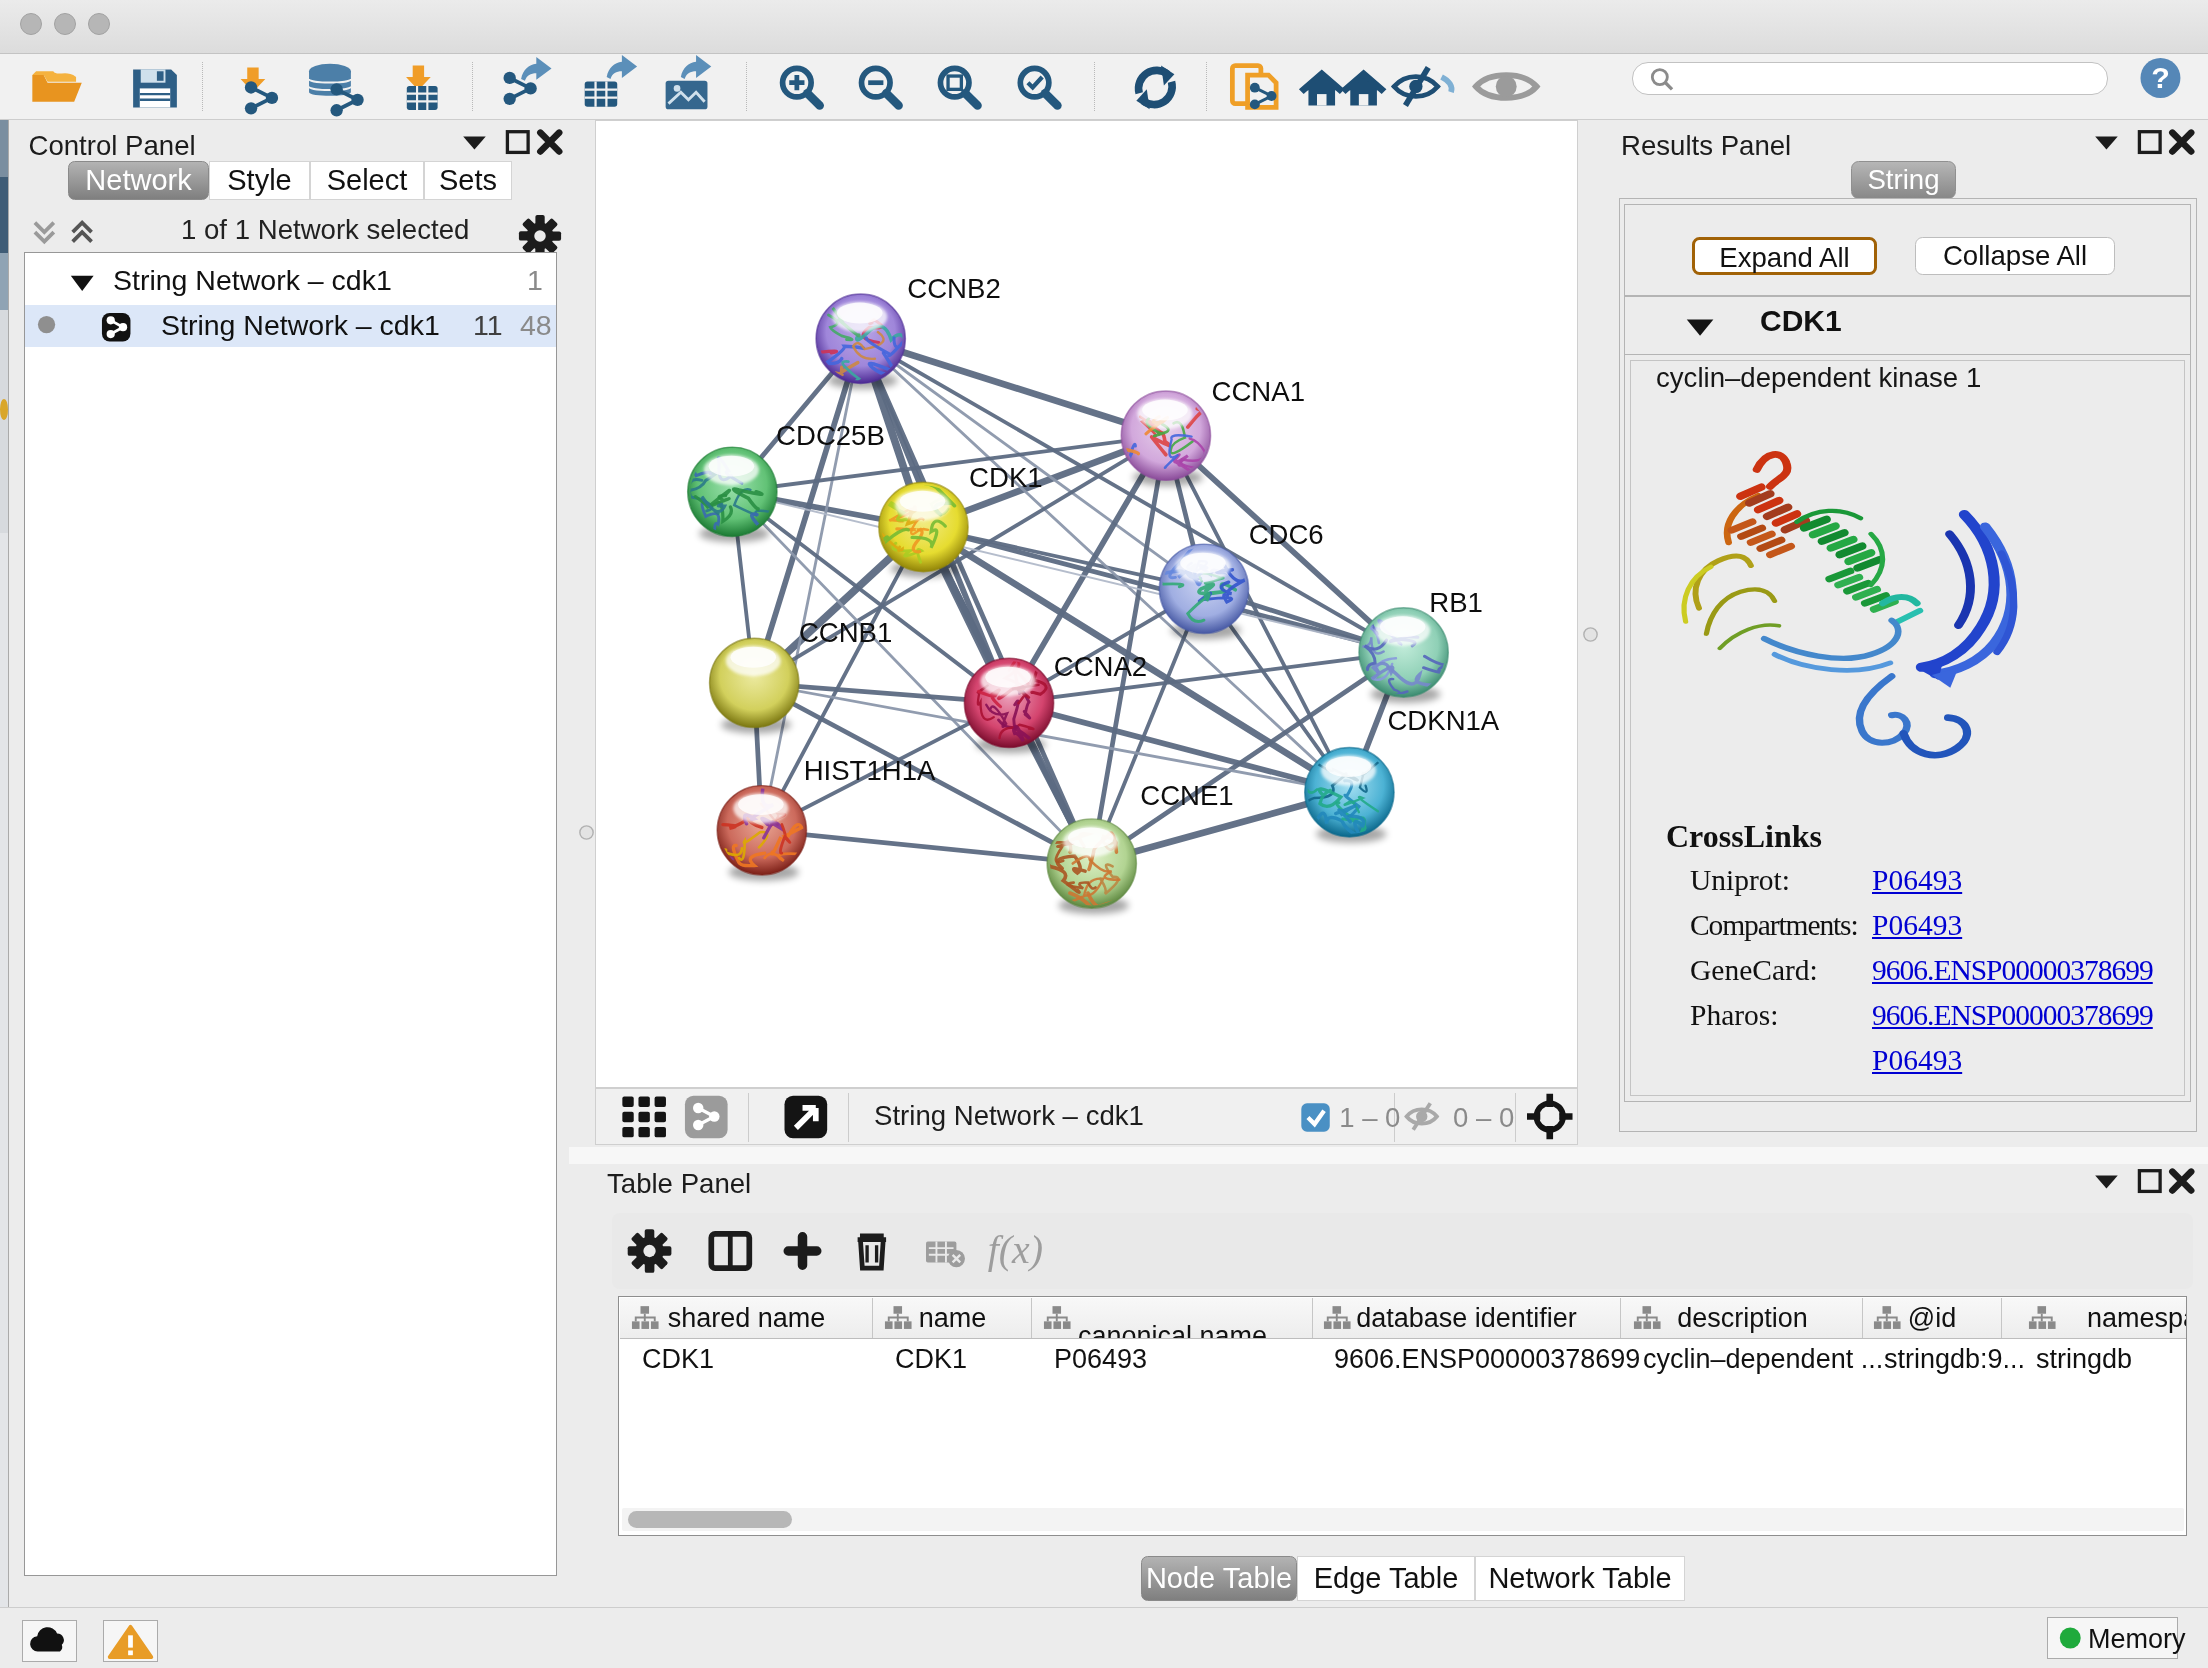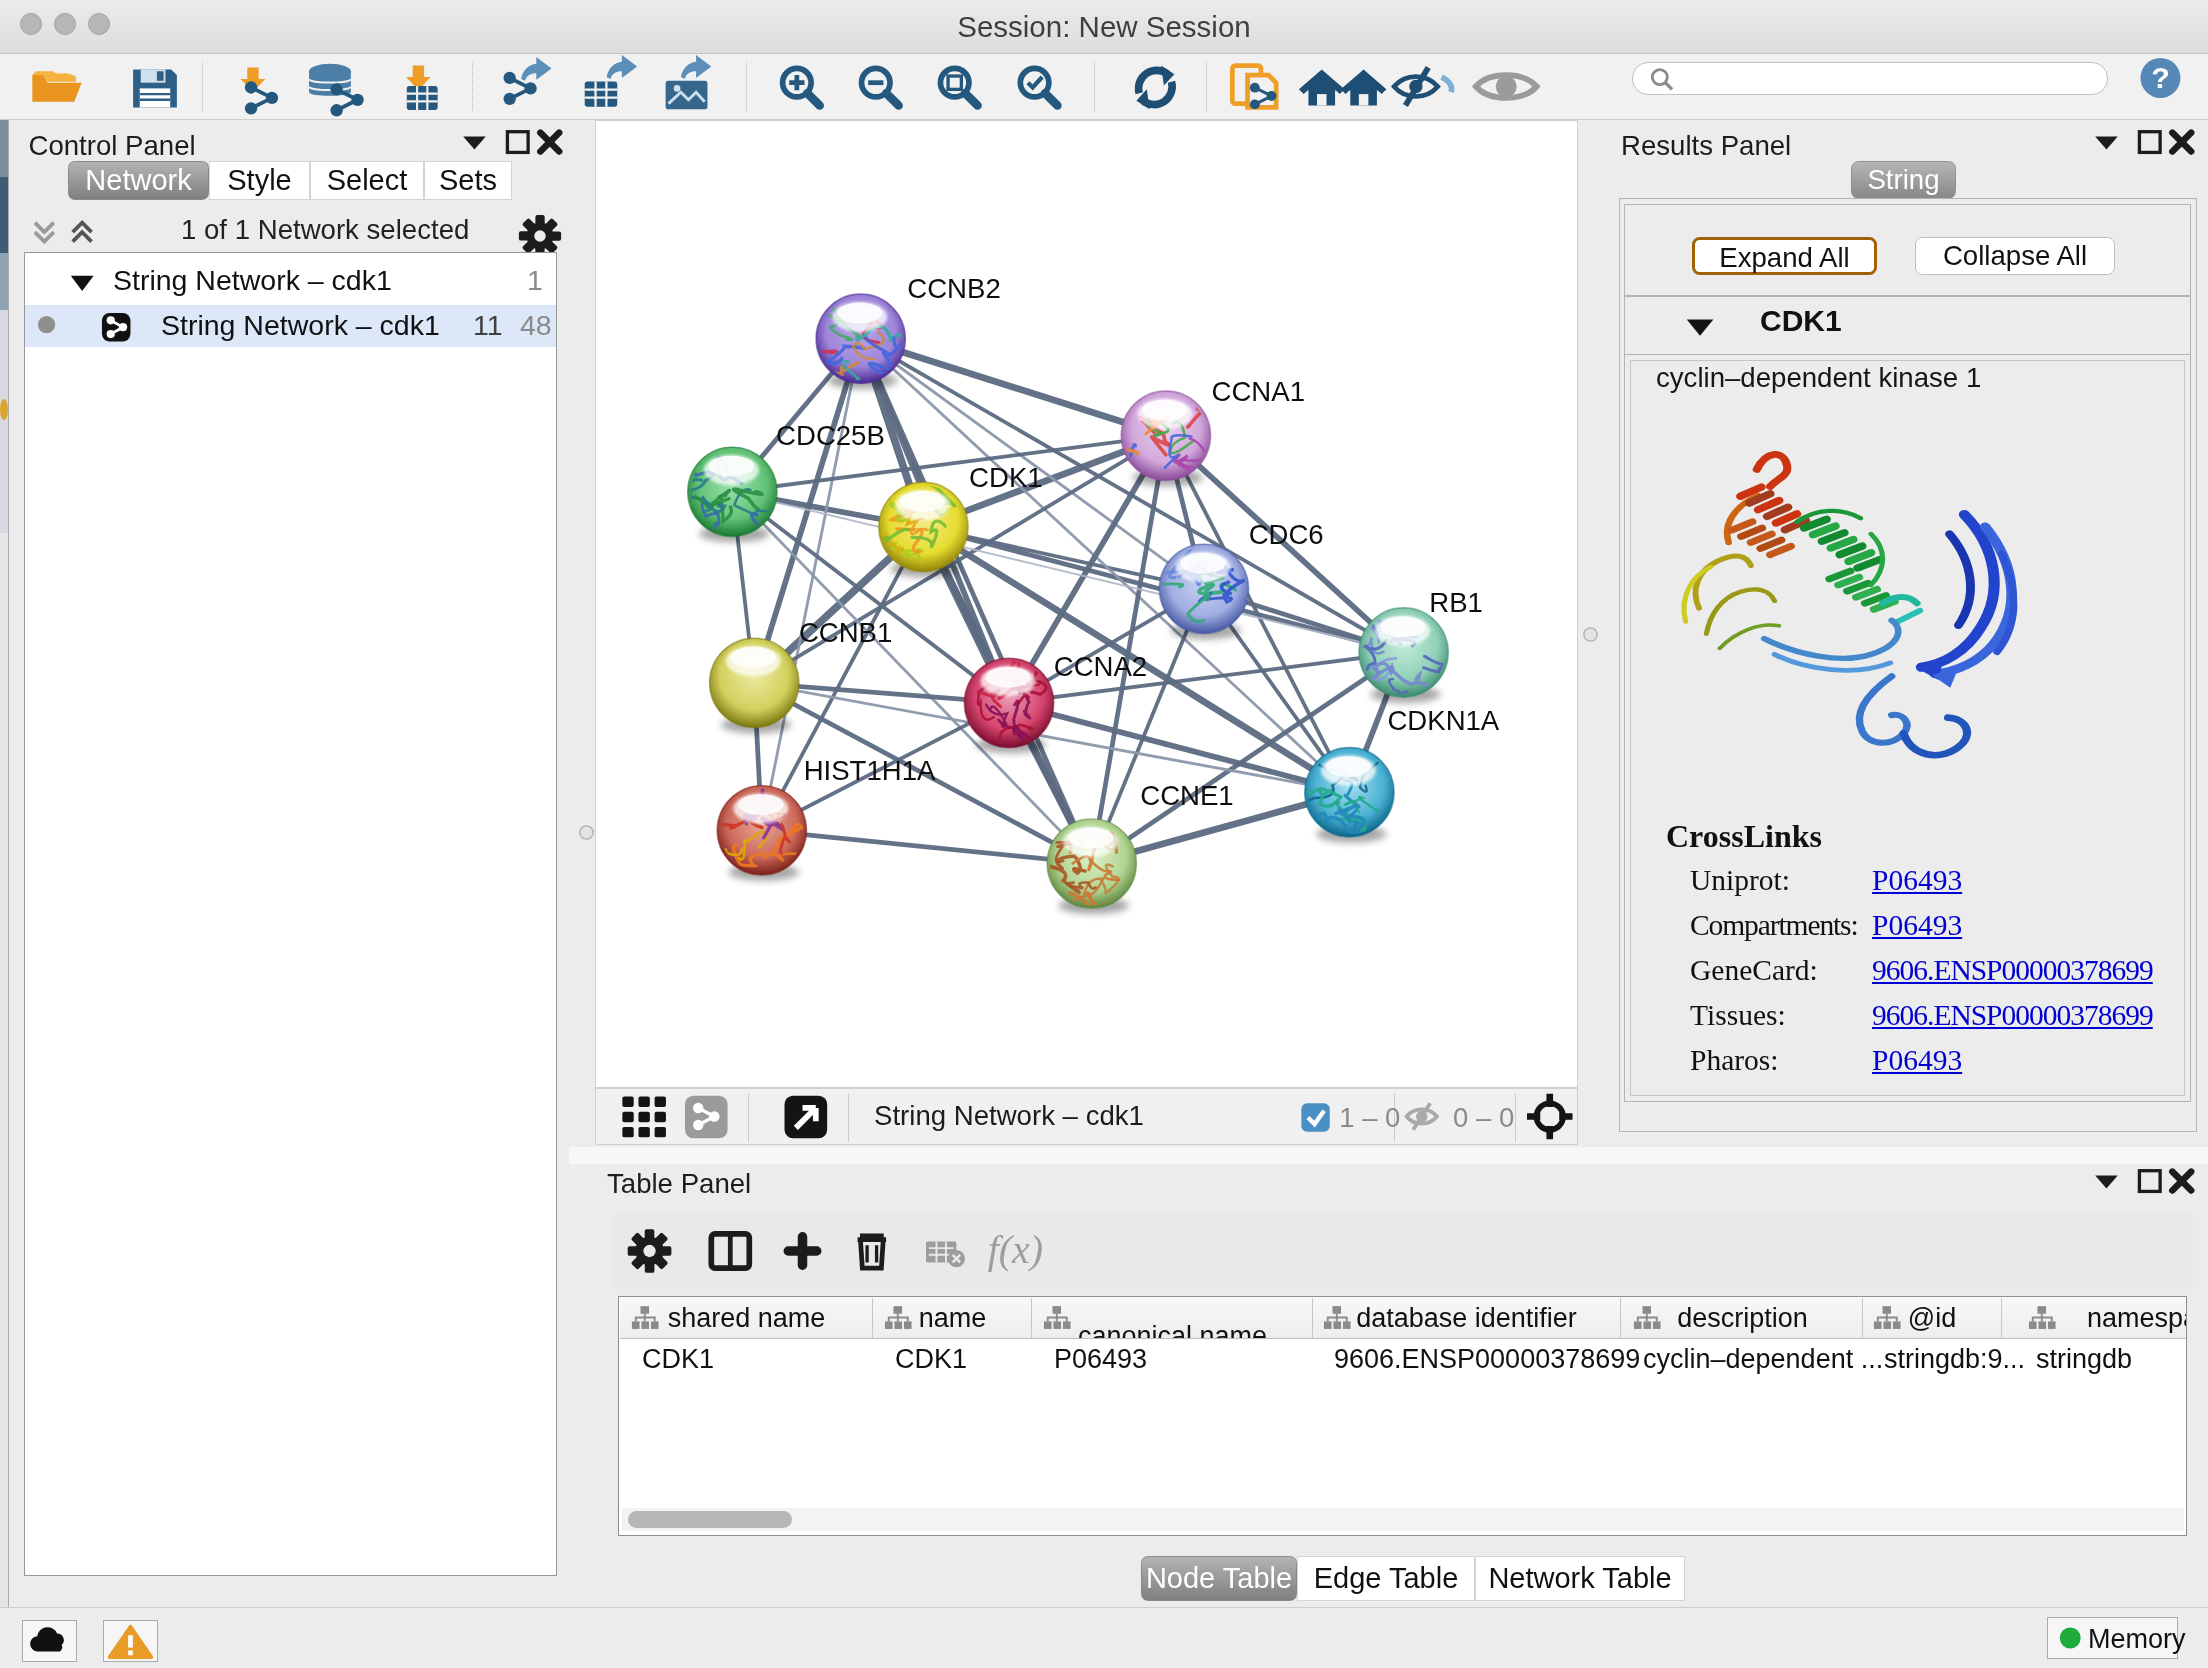--- a/index.html
+++ b/index.html
@@ -45,21 +45,20 @@
       border-top:1px solid #cdcdcd;}
   .sbtn{position:absolute;background:#f6f6f6;border:1px solid #ababab;box-sizing:border-box;}
 </style>
 </head>
 <body>
 
 <div class="abs" id="titlebar">
   <div class="tl" style="left:20px;"></div>
   <div class="tl" style="left:54px;"></div>
   <div class="tl" style="left:88px;"></div>
-  <div id="title-text">Session: New Session</div>
 </div>
 
 <div class="abs" id="toolbar">
   <svg id="tb-icons" width="2208" height="65" style="position:absolute;left:0;top:0;" viewBox="0 0 2322 68">
     <defs>
       <g id="sharenodes">
         <circle cx="14" cy="0" r="6.5" fill="#24587e"></circle>
         <circle cx="-8" cy="-11" r="6.5" fill="#24587e"></circle>
         <circle cx="-8" cy="11" r="6.5" fill="#24587e"></circle>
         <path d="M14 0 L-8 -11 M14 0 L-8 11" stroke="#24587e" stroke-width="4" fill="none"></path>
@@ -717,21 +716,20 @@
 </g>
 <path d="M366 380 l34 -18 l-7 36 z" fill="#2244cc"></path>
 <path d="M384 390 l36 -12 l-11 33 z" fill="#3a66dd"></path>
 </g>
     </svg></div>
 <div class="abs" style="left:1666px;top:818px;font-size:32px;font-weight:bold;color:#111;font-family:'Liberation Serif',serif;text-align:right;">CrossLinks</div>
 <div class="abs" style="left:1690px;top:858px;width:495px;font-size:29.5px;color:#111;font-family:'Liberation Serif',serif;line-height:45px;">
   <div>Uniprot:</div>
     <div style="letter-spacing:-1.1px;">Compartments:</div>
     <div>GeneCard:</div>
-    <div>Tissues:</div>
     <div>Pharos:</div>
 </div>
 <div class="abs" style="left:1872px;top:858px;width:323px;font-size:29.5px;color:#0000d2;font-family:'Liberation Serif',serif;line-height:45px;text-decoration:underline;">
   <div>P06493</div>
     <div>P06493</div>
     <div style="letter-spacing:-1px;">9606.ENSP00000378699</div>
     <div style="letter-spacing:-1px;">9606.ENSP00000378699</div>
     <div>P06493</div>
 </div>
 

